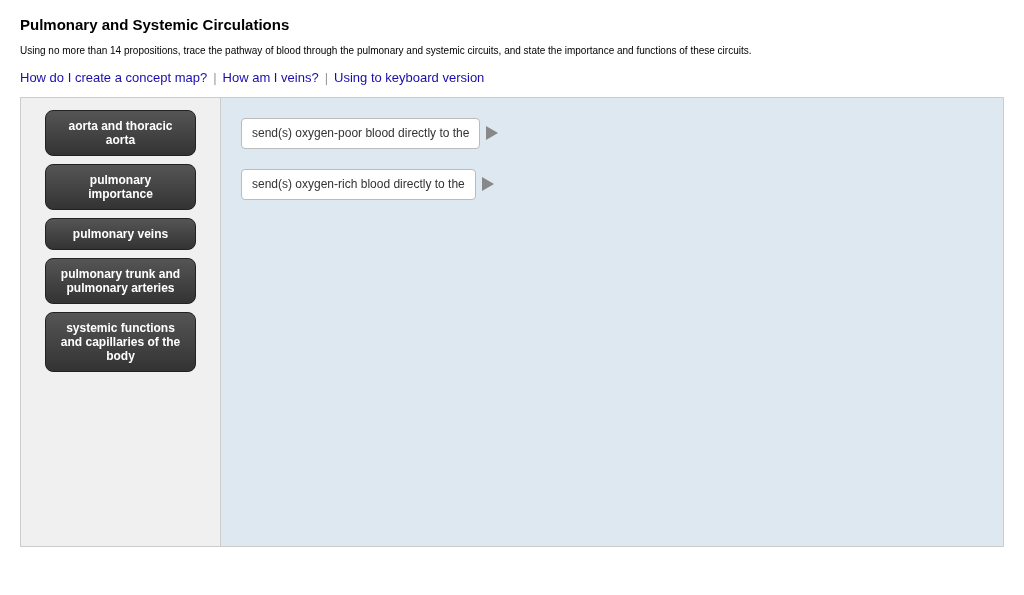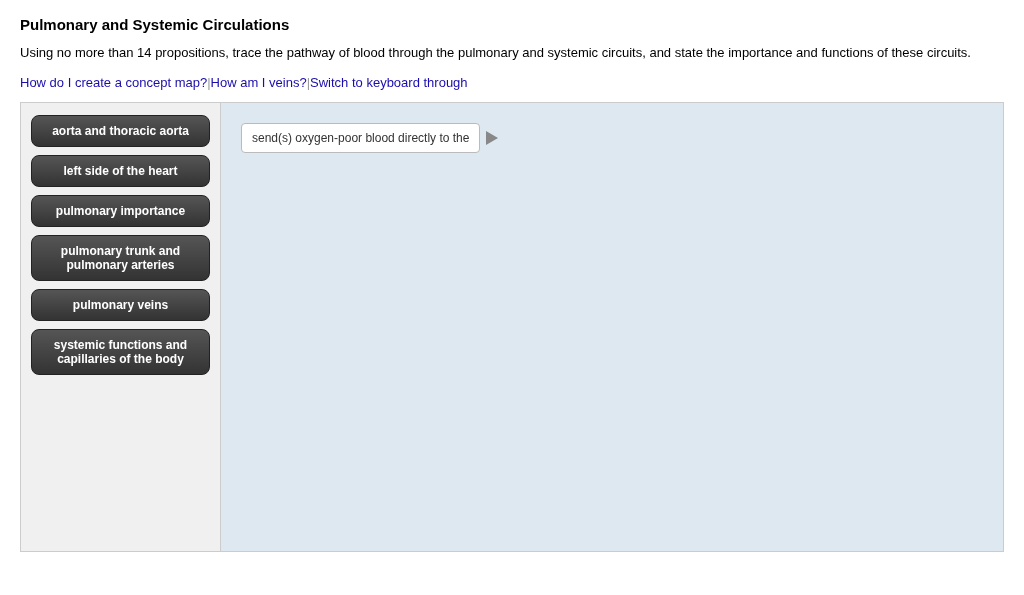--- a/index.html
+++ b/index.html
@@ -17,28 +17,29 @@
       width: 1024px;
     }
 
     h1 {
       font-size: 15px;
       font-weight: bold;
       margin-bottom: 10px;
     }
 
     .description {
-      font-size: 13px;
+      font-size: 10px;
       line-height: 1.5;
       margin-bottom: 12px;
     }
 
     .links-bar {
       display: flex;
       align-items: center;
+      gap: 6px;
       margin-bottom: 12px;
       font-size: 13px;
     }
 
     .links-bar a {
       color: #1a0dab;
       text-decoration: none;
       cursor: pointer;
     }
 
@@ -49,21 +50,21 @@
     .main-area {
       display: flex;
       border: 1px solid #ccc;
       background: #f5f5f5;
       min-height: 450px;
     }
 
     .left-panel {
       width: 200px;
       min-width: 200px;
-      padding: 12px 10px;
+      padding: 12px 24px;
       display: flex;
       flex-direction: column;
       gap: 8px;
       border-right: 1px solid #ccc;
       background: #f0f0f0;
     }
 
     .concept-node {
       background: linear-gradient(to bottom, #555, #333);
       color: #fff;
@@ -131,36 +132,41 @@
 
 <h1>Pulmonary and Systemic Circulations</h1>
 
 <p class="description">Using no more than 14 propositions, trace the pathway of blood through the pulmonary and systemic circuits, and state the importance and functions of these circuits.</p>
 
 <div class="links-bar">
   <a>How do I create a concept map?</a>
   <span class="separator">|</span>
   <a>How am I veins?</a>
   <span class="separator">|</span>
-  <a>Switch to keyboard through</a>
+  <a>Using to keyboard version</a>
 </div>
 
 <div class="main-area">
   <div class="left-panel">
     <div class="concept-node">aorta and thoracic aorta</div>
-    <div class="concept-node">left side of the heart</div>
     <div class="concept-node">pulmonary importance</div>
+    <div class="concept-node">pulmonary veins</div>
     <div class="concept-node">pulmonary trunk and pulmonary arteries</div>
-    <div class="concept-node">pulmonary veins</div>
     <div class="concept-node">systemic functions and capillaries of the body</div>
   </div>
 
   <div class="right-panel">
     <div class="linking-phrase-container">
       <div class="linking-phrase-row">
         <div class="linking-phrase-box">send(s) oxygen-poor blood directly to the</div>
         <div class="arrow-container">
           <div class="arrow-right"></div>
         </div>
       </div>
+      <div class="linking-phrase-row">
+        <div class="linking-phrase-box">send(s) oxygen-rich blood directly to the</div>
+        <div class="arrow-container">
+          <div class="arrow-right"></div>
+        </div>
+      </div>
     </div>
   </div>
 </div>
 
 </body></html>

